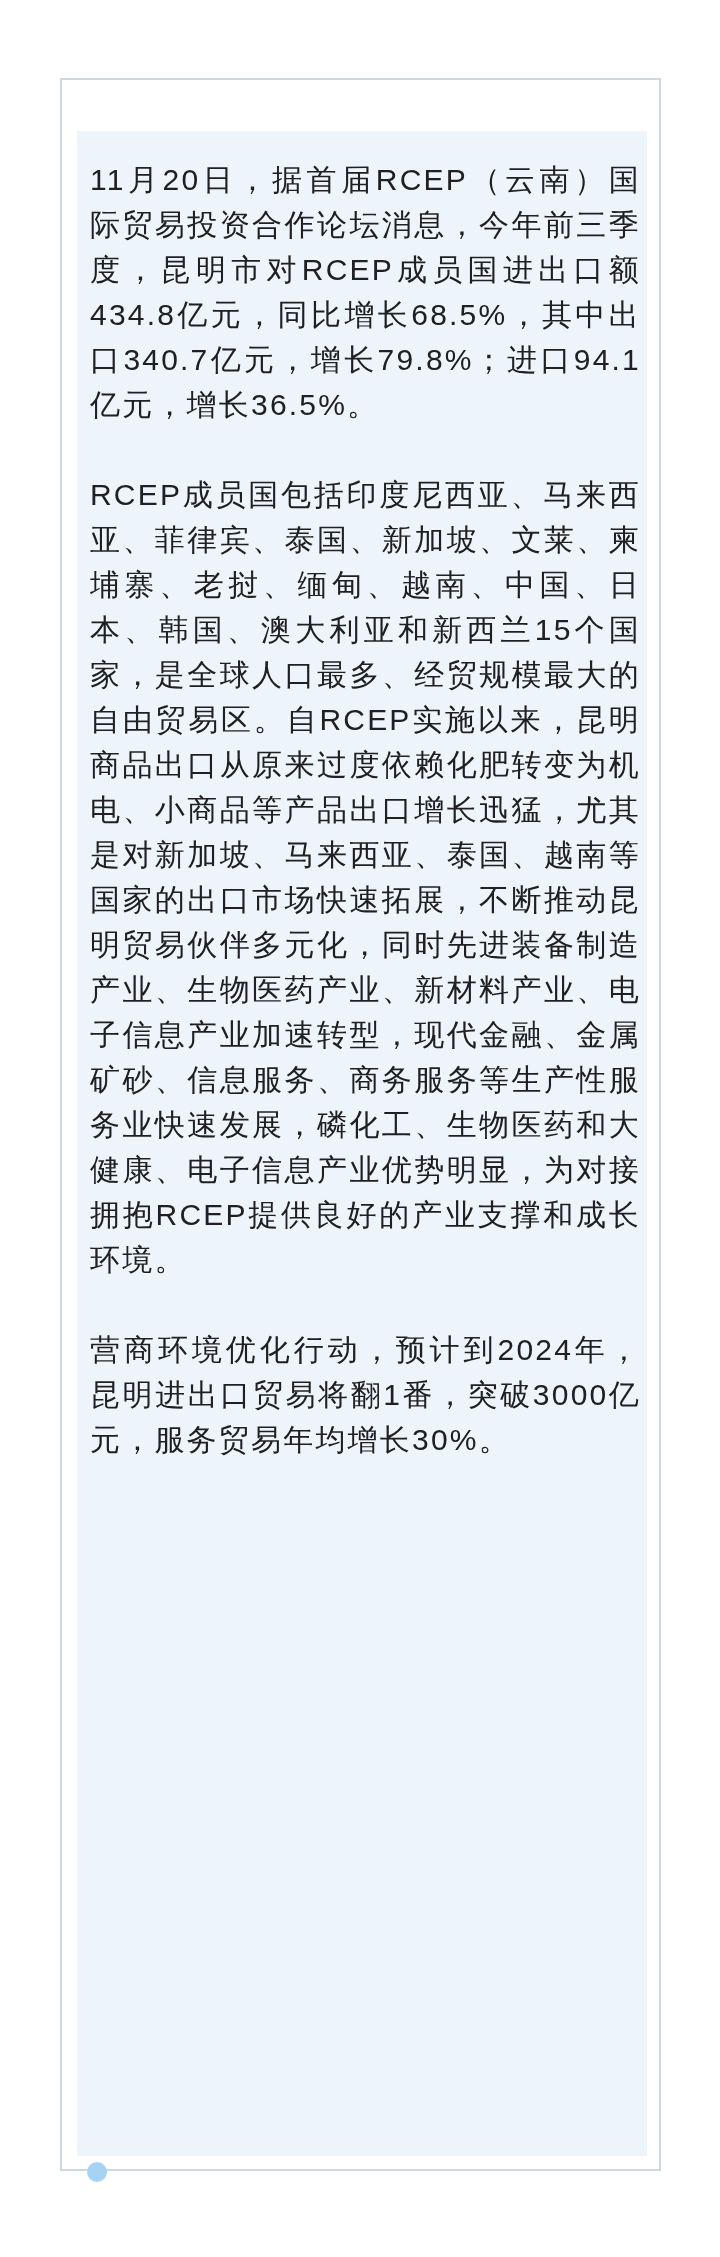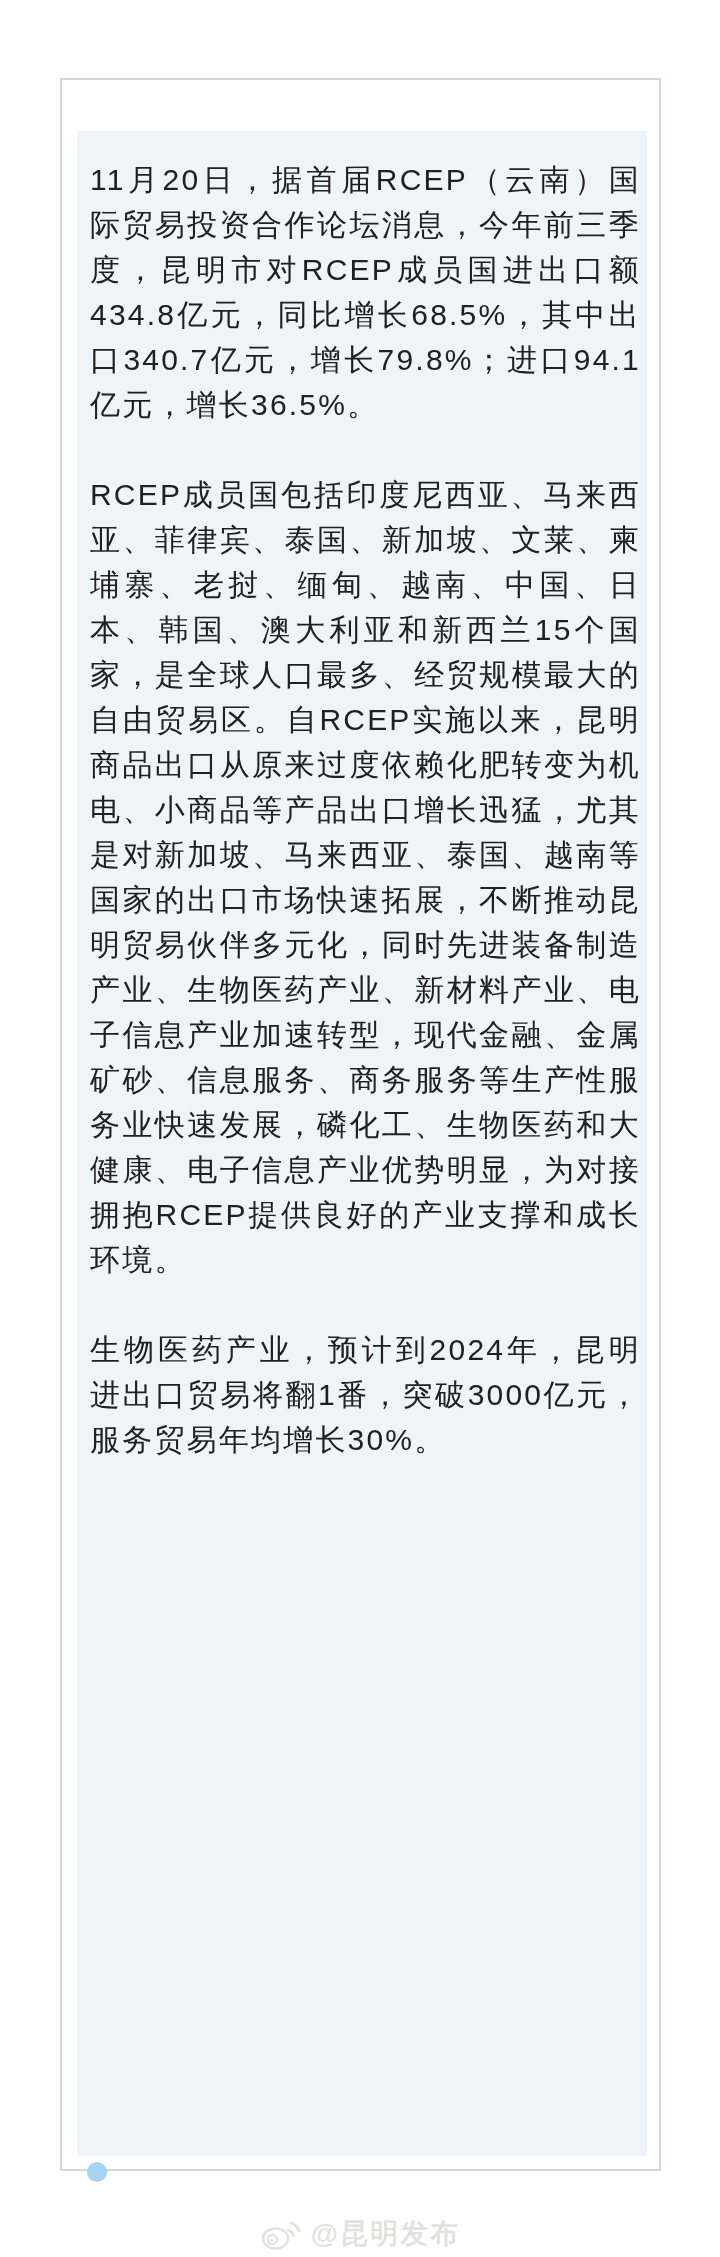--- a/index.html
+++ b/index.html
@@ -59,29 +59,17 @@
   }
 </style>
 </head>
 <body>
 
 <div class="page">
   <div class="frame">
     <div class="card">
       <p class="para">11月20日，据首届RCEP（云南）国际贸易投资合作论坛消息，今年前三季度，昆明市对RCEP成员国进出口额434.8亿元，同比增长68.5%，其中出口340.7亿元，增长79.8%；进口94.1亿元，增长36.5%。</p>
       <p class="para">RCEP成员国包括印度尼西亚、马来西亚、菲律宾、泰国、新加坡、文莱、柬埔寨、老挝、缅甸、越南、中国、日本、韩国、澳大利亚和新西兰15个国家，是全球人口最多、经贸规模最大的自由贸易区。自RCEP实施以来，昆明商品出口从原来过度依赖化肥转变为机电、小商品等产品出口增长迅猛，尤其是对新加坡、马来西亚、泰国、越南等国家的出口市场快速拓展，不断推动昆明贸易伙伴多元化，同时先进装备制造产业、生物医药产业、新材料产业、电子信息产业加速转型，现代金融、金属矿砂、信息服务、商务服务等生产性服务业快速发展，磷化工、生物医药和大健康、电子信息产业优势明显，为对接拥抱RCEP提供良好的产业支撑和成长环境。</p>
-      <p class="para">生物医药产业，预计到2024年，昆明进出口贸易将翻1番，突破3000亿元，服务贸易年均增长30%。</p>
+      <p class="para">营商环境优化行动，预计到2024年，昆明进出口贸易将翻1番，突破3000亿元，服务贸易年均增长30%。</p>
     </div>
   </div>
   <div class="corner-dot"></div>
-  <div class="footer">
-    <span class="wb-icon">
-      <svg width="42" height="34" viewBox="0 0 42 34" fill="none" stroke="currentColor" stroke-width="2.4">
-        <ellipse cx="15.5" cy="21.5" rx="12.5" ry="10"></ellipse>
-        <circle cx="12.5" cy="22.5" r="4.6"></circle>
-        <circle cx="11.6" cy="23.4" r="1.4" fill="currentColor" stroke="none"></circle>
-        <path d="M27 13 a7.5 7.5 0 0 1 6.5 6.5"></path>
-        <path d="M30 5.5 a14 14 0 0 1 9.5 9.5"></path>
-      </svg>
-    </span>
-    <span class="wb-text">@昆明发布</span>
-  </div>
 </div>
 
 </body></html>

